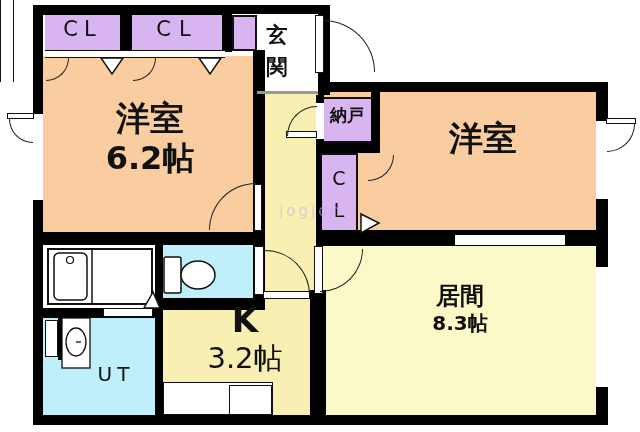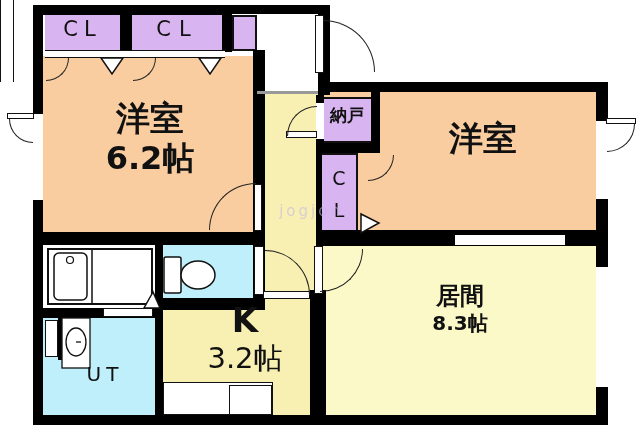--- a/index.html
+++ b/index.html
@@ -114,33 +114,34 @@
       <ellipse cx="76" cy="342" rx="10" ry="14"></ellipse>
       <line x1="76" y1="342" x2="81" y2="342"></line>
     </g>
     <path d="M101,58 L123,58 L112,74 Z" fill="#fff" stroke="#111" stroke-width="1.5"></path>
     <path d="M199,58 L221,58 L210,74 Z" fill="#fff" stroke="#111" stroke-width="1.5"></path>
     <path d="M361,214 L379,223 L361,233 Z" fill="#fff" stroke="#111" stroke-width="1.5"></path>
   </svg>
 
   <div class="lbl" style="left:45px;top:17px;width:75px;font-size:21px;letter-spacing:6px;">CL</div>
   <div class="lbl" style="left:130px;top:17px;width:95px;font-size:21px;letter-spacing:8px;">CL</div>
+  <div class="lbl stack" style="left:263px;top:20px;width:28px;font-size:21px;font-weight:bold;line-height:1.5;">玄関</div>
   <div class="lbl" style="left:45px;top:98px;width:210px;">
     <div style="font-size:34px;font-weight:bold;">洋室</div>
     <div style="font-size:32px;font-weight:bold;">6.2帖</div>
   </div>
   <div class="lbl" style="left:321px;top:105px;width:52px;font-size:17px;font-weight:bold;">納戸</div>
   <div class="lbl stack" style="left:331px;top:162px;width:16px;font-size:19px;line-height:1.7;">CL</div>
   <div class="lbl" style="left:370px;top:118px;width:226px;">
     <div style="font-size:34px;font-weight:bold;">洋室</div>
   </div>
   <div class="lbl" style="left:330px;top:282px;width:260px;">
     <div style="font-size:24px;font-weight:bold;">居間</div>
     <div style="font-size:20px;font-weight:bold;">8.3帖</div>
   </div>
   <div class="lbl" style="left:175px;top:300px;width:140px;">
     <div style="font-size:34px;font-weight:bold;">K</div>
     <div style="font-size:29px;font-weight:normal;">3.2帖</div>
   </div>
-  <div class="lbl" style="left:74px;top:362px;width:62px;font-size:20px;letter-spacing:5px;">UT</div>
+  <div class="lbl" style="left:85px;top:362px;width:62px;font-size:20px;letter-spacing:5px;">UT</div>
   <div class="lbl" style="left:256px;top:202px;width:110px;font-size:15px;letter-spacing:3px;color:#c9b6e6;opacity:.6;">jogjon</div>
 
 </div>
 
 </body></html>

